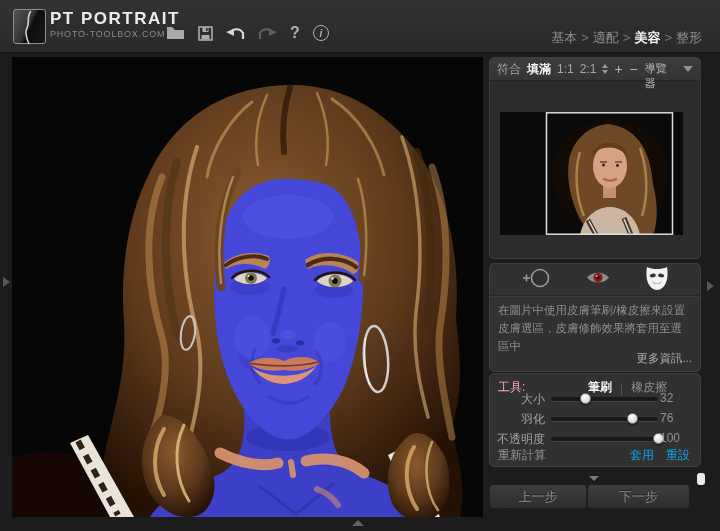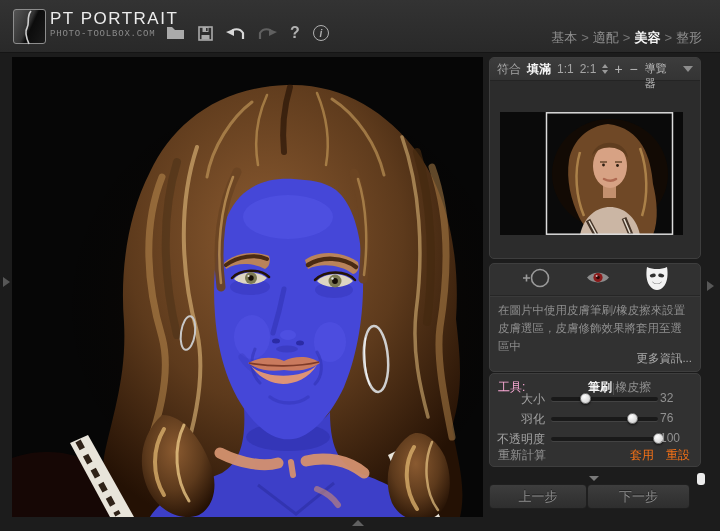--- a/index.html
+++ b/index.html
@@ -7,22 +7,22 @@
   body { font-family:"Liberation Sans","DejaVu Sans",sans-serif; }
   .window { position:relative; width:720px; height:531px; background:#1c1c1c; overflow:hidden; }
 
   
   .topbar { position:absolute; left:0; top:0; width:720px; height:53px;
     background:linear-gradient(#333,#292929); border-bottom:1px solid #151515; }
   .logo-box { position:absolute; left:13px; top:9px; width:33px; height:35px;
     border:1px solid #8d8d8d; border-radius:3px;
     background:linear-gradient(115deg,#555 0%,#333 45%,#0c0c0c 55%,#1a1a1a 100%); }
   .title-wrap { position:absolute; left:50px; top:9px; }
-  .app-title { font-size:17px; font-weight:normal; color:#ececec; letter-spacing:1.5px; line-height:20px; }
-  .app-subtitle { font-size:9px; color:#8a8a8a; letter-spacing:.8px;font-family:Liberation Mono, monospace; }
+  .app-title { font-size:17px; font-weight:bold; color:#ececec; letter-spacing:1.5px; line-height:20px; }
+  .app-subtitle { font-size:9px; color:#8a8a8a; letter-spacing:.8px; }
   .tb-icons { position:absolute; left:166px; top:22px; height:22px; display:flex; align-items:center; gap:13px; }
   .tb-icon { display:flex; align-items:center; justify-content:center; cursor:pointer; }
   .help-glyph { font-size:16px; font-weight:bold; color:#b2b2b2; }
   .info-circle { width:16px; height:16px; border:1.4px solid #b0b0b0; border-radius:50%;
     color:#b0b0b0; font-size:10px; font-weight:bold; font-style:italic;
     display:flex; align-items:center; justify-content:center; }
   .breadcrumb { position:absolute; right:18px; top:29px; font-size:13px; color:#8f8f8f; }
   .crumb { color:#8f8f8f; cursor:pointer; }
   .crumb.active { color:#f7f7f7; font-weight:bold; }
   .crumb-sep { color:#777; margin:0 4px; }
@@ -54,36 +54,36 @@
   .box-ctrl { top:206px; height:109px; }
   .icons-row { height:32px; display:flex; align-items:center; justify-content:space-around; padding:0 14px;
     border-bottom:1px solid #262626; box-shadow:0 1px 0 #3a3a3a; }
   .desc-area { position:relative; height:75px; padding:6px 8px 0 8px; }
   .desc-text { font-size:11.5px; color:#8f8f8f; line-height:1.55; }
   .more-link { position:absolute; right:8px; bottom:5px; font-size:11.5px; color:#aaa; cursor:pointer; }
 
   .box-tools { top:316px; height:94px; font-size:12px; }
   .tools-row { position:absolute; left:0; top:5px; width:100%; height:15px; }
   .tools-label { position:absolute; left:8px; color:#f9a8d4; }
-  .tool-toggle { position:absolute; left:98px; display:flex; align-items:center;text-align:right; }
+  .tool-toggle { position:absolute; left:98px; display:flex; gap:8px; align-items:center;text-align:right; }
   .tool-opt { color:#909090; cursor:pointer; }
   .tool-opt.active { color:#f5f5f5; font-weight:bold; }
   .tool-div { color:#555; }
   .slider-row { position:absolute; left:0; width:100%; height:16px; }
   .slider-label { position:absolute; left:0; width:55px; text-align:right; color:#a2a2a2; top:1px; }
   .slider-track { position:absolute; left:61px; top:7px; width:107px; height:4px; background:#191919;
     border-radius:2px; box-shadow:0 1px 0 rgba(255,255,255,.09); cursor:pointer; }
   .slider-thumb { position:absolute; top:-4px; left:calc(var(--val)*1% - 5px); width:11px; height:11px;
     border-radius:50%; background:radial-gradient(circle at 35% 30%,#fff,#c9c9c9); border:1px solid #7e7e7e;
     box-shadow:0 1px 2px rgba(0,0,0,.6); cursor:pointer; }
   .slider-value { position:absolute; left:170px; width:24px; text-align:left; color:#919191; top:1px; }
   .actions-row { position:absolute; left:0; top:73px; width:100%; height:15px; }
   .act-recompute { position:absolute; left:8px; color:#949494; cursor:pointer; }
   .act-right { position:absolute; right:10px; display:flex; gap:12px; }
-  .act-link { color:#f97316; cursor:pointer; }
+  .act-link { color:#0ea5e9; cursor:pointer; }
 
   .collapse-caret { position:absolute; left:100px; top:419px; width:0; height:0;
     border-left:5px solid transparent; border-right:5px solid transparent; border-top:5px solid #7a7a7a; cursor:pointer; }
   .scroll-thumb { position:absolute; left:208px; top:416px; width:8px; height:12px; background:#ececec; border-radius:3px; cursor:pointer; }
 
   .step-btn { position:absolute; top:427px; height:25px; background:linear-gradient(#3d3d3d,#2e2e2e);
     border:1px solid #1f1f1f; border-radius:4px; color:#8d8d8d; font-size:13px;
     display:flex; align-items:center; justify-content:center; cursor:pointer;
     text-shadow:0 -1px 0 rgba(0,0,0,.5); }
   .btn-prev { left:0; width:98px; }

